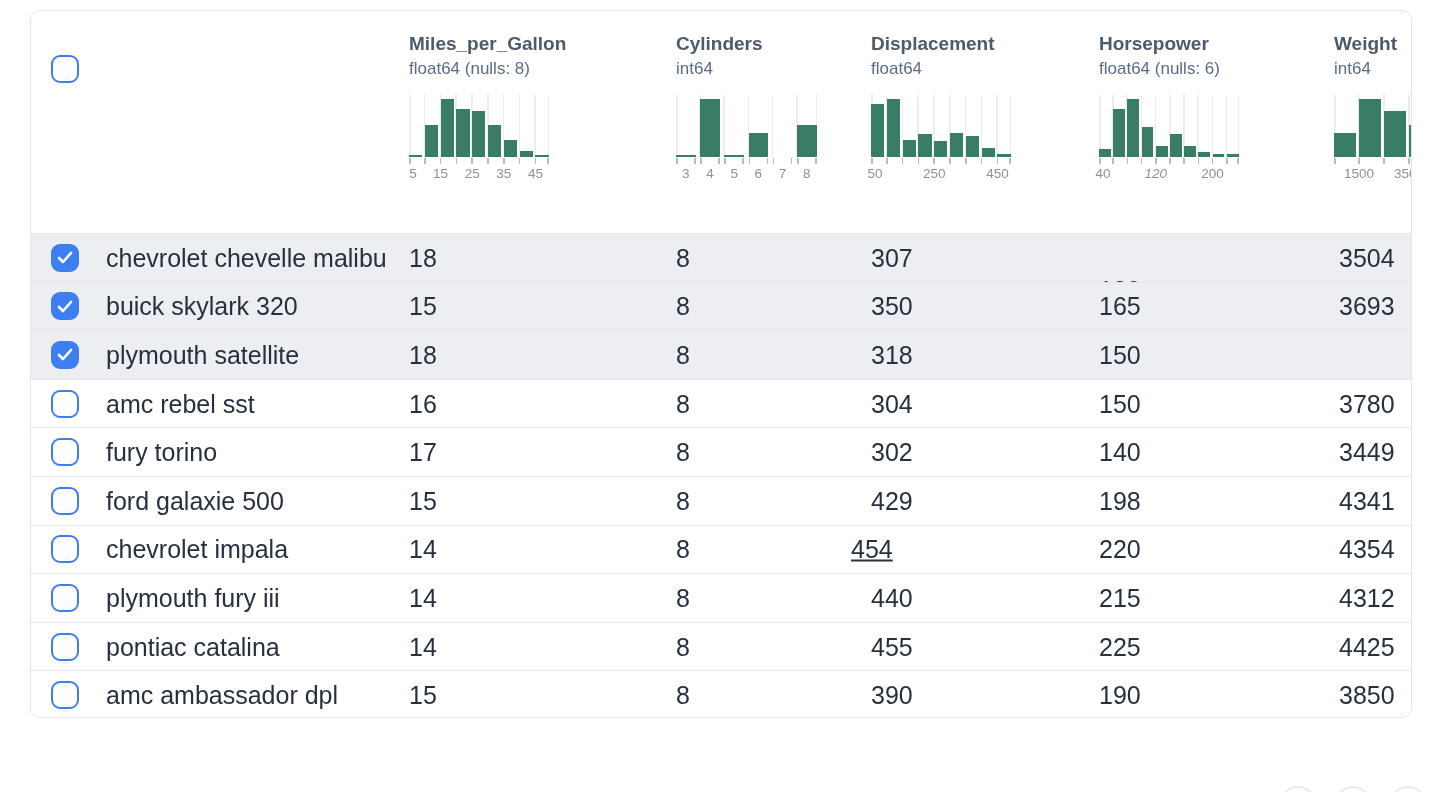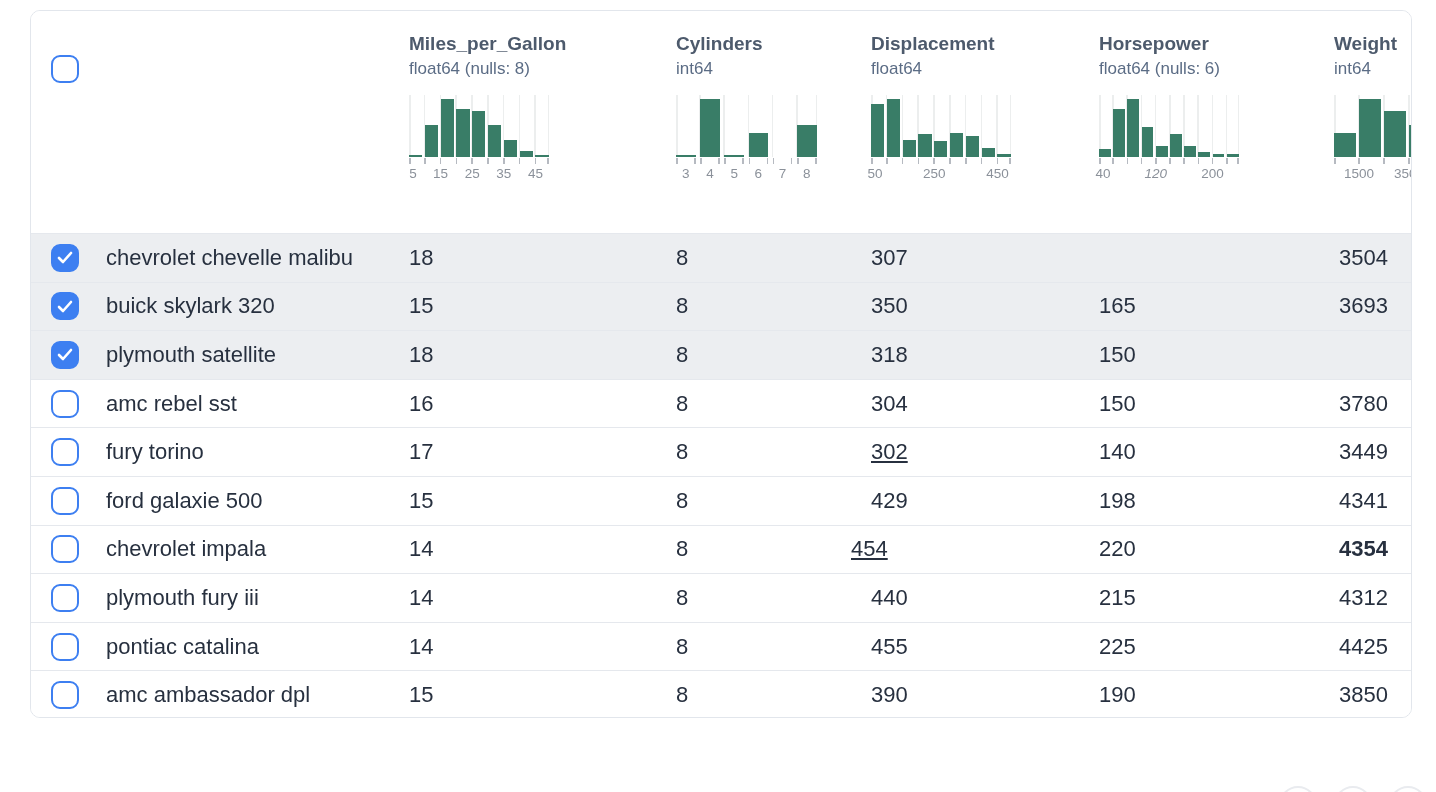--- a/index.html
+++ b/index.html
@@ -16,21 +16,21 @@
   .hist { position:relative; margin-top:13px; height:88px; }
   .hist .grid { position:absolute; top:0; width:1.5px; height:62px; background:#eceeee; }
   .hist .bar  { position:absolute; background:#397d67; }
   .hist .tick { position:absolute; top:63px; width:1.5px; height:6px; background:#b6bac1; }
   .hist .tlabel { position:absolute; top:71px; font-size:13.5px; color:#8b919a;
     transform:translateX(-50%); white-space:nowrap; }
   
   .tbody { position:relative; }
   .row { position:relative; height:48.6px; border-top:1px solid #e5e8ed; background:#fff; }
   .row.selected { background:#eceef1; }
-  .cell { position:absolute; top:50%; transform:translateY(-50%); font-size:22px;
+  .cell { position:absolute; top:50%; transform:translateY(-50%); font-size:25px;
     color:#27303f; white-space:nowrap; }
   
   .cbx { position:absolute; left:20px; top:50%; transform:translateY(-50%);
     width:28px; height:28px; border-radius:9px; border:2px solid #3d7ff1; background:#fff;
     display:flex; align-items:center; justify-content:center; }
   .cbx.checked { background:#3d7ff1; border-color:#3d7ff1; }
   .thead .cbx { top:44px; transform:none; }
   
   .footer { position:absolute; left:0; top:732px; width:1436px; height:60px; }
   .circ { position:absolute; width:38px; height:38px; border-radius:50%;
@@ -272,41 +272,41 @@
         <div class="cell" style="left: 645px;">8</div>
         <div class="cell" style="left: 840px;">304</div>
         <div class="cell" style="left: 1068px;">150</div>
         <div class="cell" style="left: 1308px;">3780</div>
       </div>
       <div class="row">
         <div class="cbx"></div>
         <div class="cell" style="left: 75px;">fury torino</div>
         <div class="cell" style="left: 378px;">17</div>
         <div class="cell" style="left: 645px;">8</div>
-        <div class="cell" style="left: 840px; text-decoration: underline;">302</div>
+        <div class="cell" style="left: 840px;">302</div>
         <div class="cell" style="left: 1068px;">140</div>
         <div class="cell" style="left: 1308px;">3449</div>
       </div>
       <div class="row">
         <div class="cbx"></div>
         <div class="cell" style="left: 75px;">ford galaxie 500</div>
         <div class="cell" style="left: 378px;">15</div>
         <div class="cell" style="left: 645px;">8</div>
         <div class="cell" style="left: 840px;">429</div>
         <div class="cell" style="left: 1068px;">198</div>
         <div class="cell" style="left: 1308px;">4341</div>
       </div>
       <div class="row">
         <div class="cbx"></div>
         <div class="cell" style="left: 75px;">chevrolet impala</div>
         <div class="cell" style="left: 378px;">14</div>
         <div class="cell" style="left: 645px;">8</div>
         <div class="cell" style="left: 820px; text-decoration: underline;">454</div>
         <div class="cell" style="left: 1068px;">220</div>
-        <div class="cell" style="left: 1308px; font-weight: bold;">4354</div>
+        <div class="cell" style="left: 1308px;">4354</div>
       </div>
       <div class="row">
         <div class="cbx"></div>
         <div class="cell" style="left: 75px;">plymouth fury iii</div>
         <div class="cell" style="left: 378px;">14</div>
         <div class="cell" style="left: 645px;">8</div>
         <div class="cell" style="left: 840px;">440</div>
         <div class="cell" style="left: 1068px;">215</div>
         <div class="cell" style="left: 1308px;">4312</div>
       </div>

